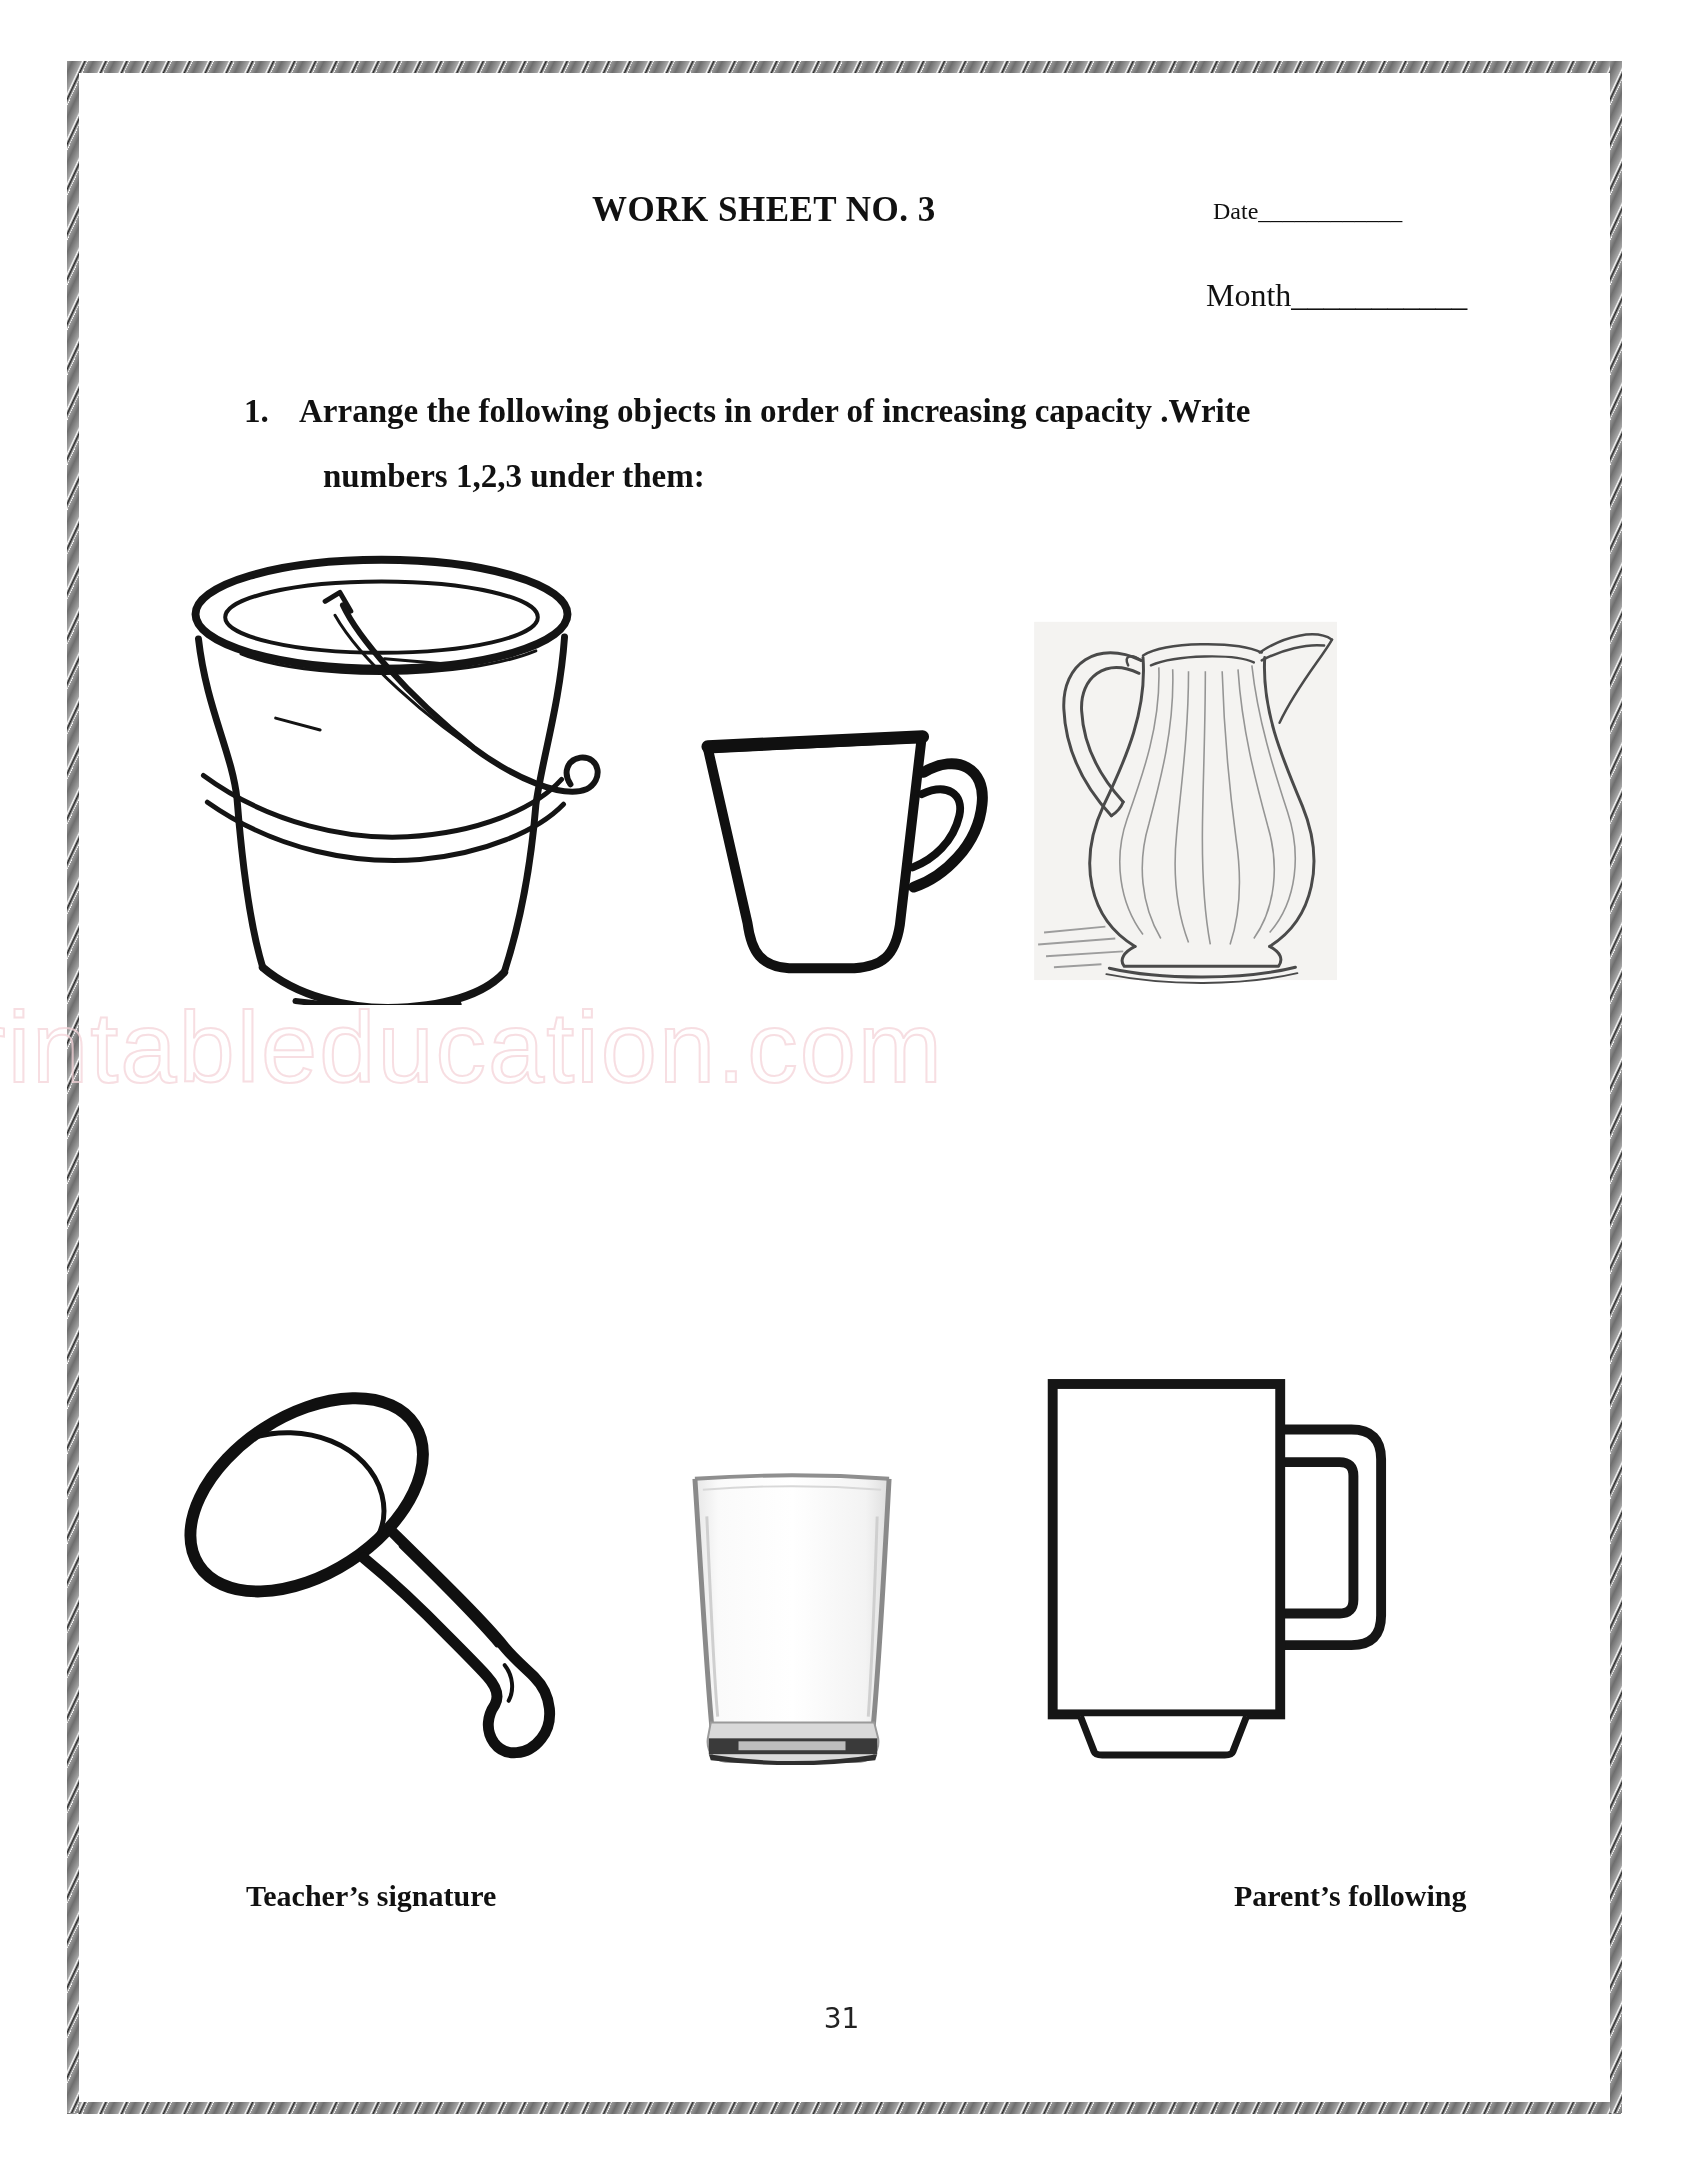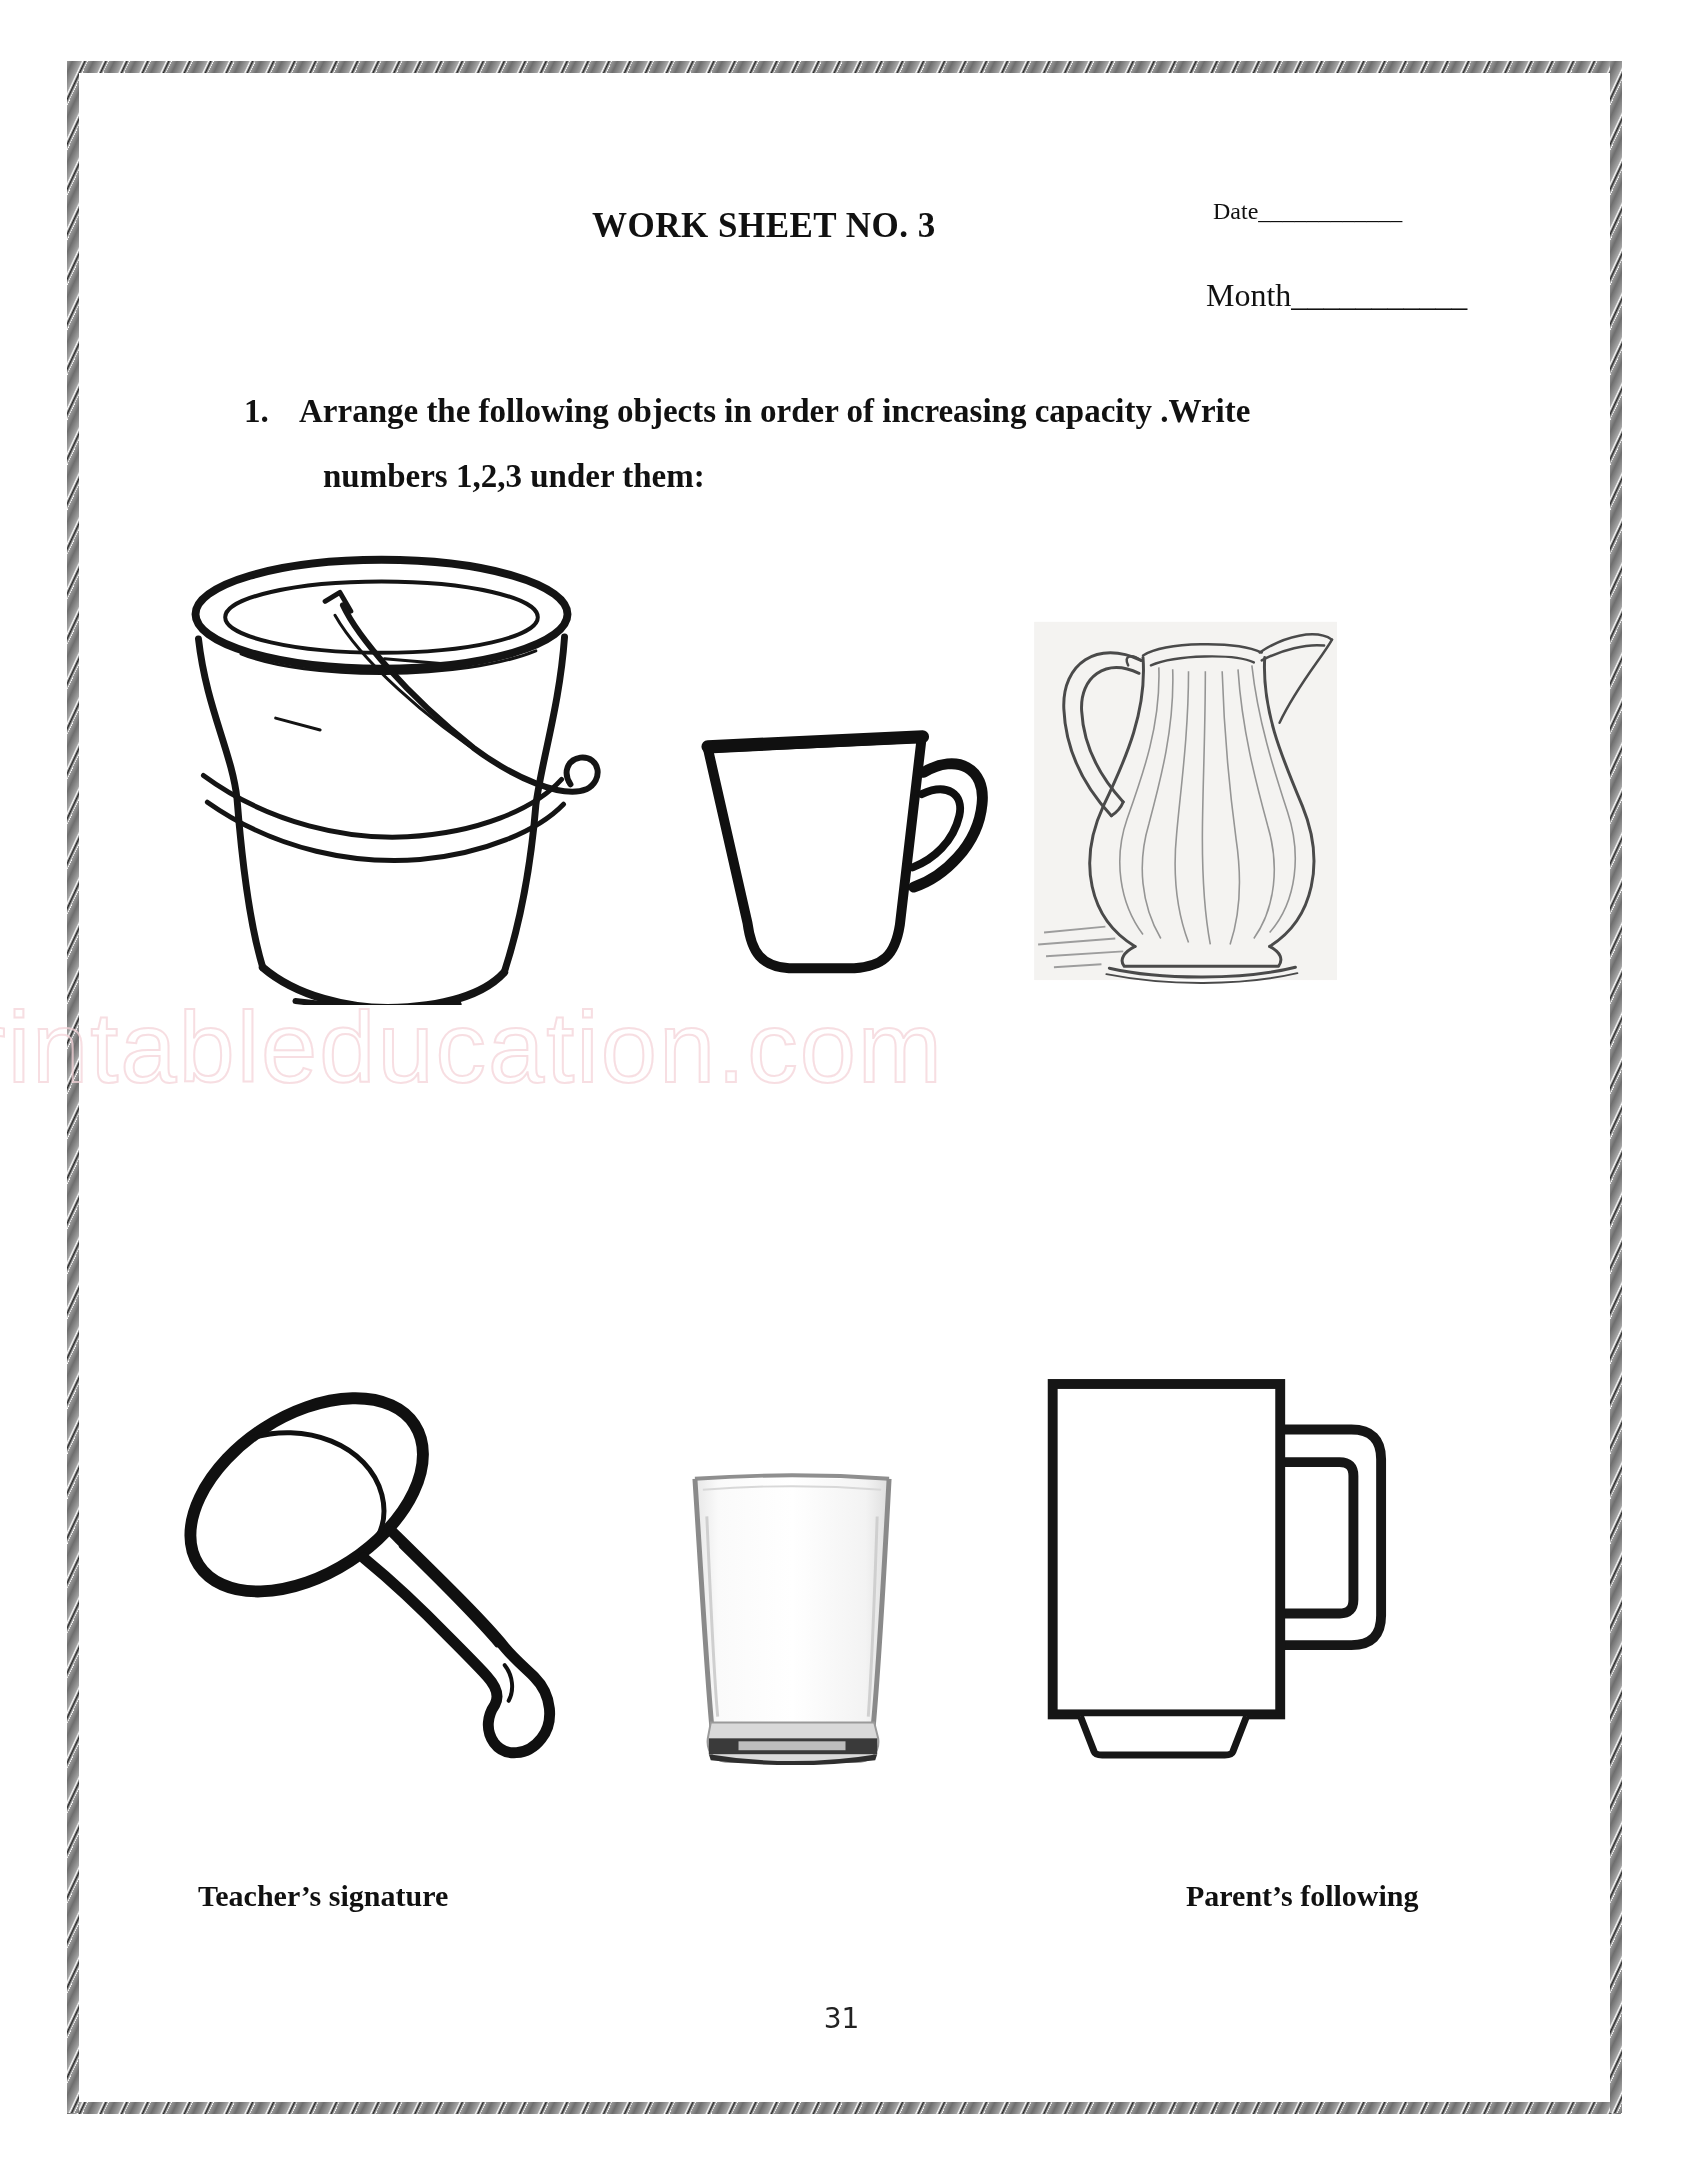--- a/index.html
+++ b/index.html
@@ -17,21 +17,21 @@
     background:repeating-linear-gradient(115deg,
       #9a9a9a 0px,#6e6e6e 5px,#8f8f8f 10px,#a5a5a5 13px,
       #ffffff 14.4px,#262626 16.3px,#ffffff 19px);
   }
   .b-top   {left:67px;top:61px;width:1554px;height:12px;}
   .b-bottom{left:67px;top:2102px;width:1554px;height:12px;}
   .b-left  {left:67px;top:61px;width:12px;height:2052px;}
   .b-right {left:1610px;top:61px;width:12px;height:2052px;}
 
   .abs{position:absolute;white-space:nowrap;}
-  .title{left:592px;top:206px;font-size:35px;font-weight:bold;letter-spacing:0.5px;text-align:center;}
+  .title{left:592px;top:190px;font-size:35px;font-weight:bold;letter-spacing:0.5px;text-align:center;}
   .dateline{left:1213px;top:198px;font-size:24px;}
   .monthline{left:1206px;top:277px;font-size:32px;}
   .competency{
     left:198px;top:324px;font-size:34px;font-weight:bold;
     text-decoration:underline;text-decoration-thickness:3px;text-underline-offset:7px;
   }
   .qnum{left:244px;top:393px;font-size:33px;font-weight:bold;}
   .qline1{left:299px;top:393px;font-size:33px;font-weight:bold;}
   .qline2{left:299px;top:458px;font-size:33px;font-weight:bold;margin-left:24px;}
 
@@ -44,21 +44,21 @@
 
   .watermark{
     left:-28px;top:990px;
     font-family:"Liberation Sans", sans-serif;
     font-size:101px;letter-spacing:2px;
     color:transparent;
     -webkit-text-stroke:2px #f5d4d9;
     opacity:0.75;
     z-index:0;
   }
-  .sig{font-size:30px;font-weight:bold;}
+  .sig{font-size:30px;font-weight:bold;margin-left:48px;}
   .sig-teacher{left:198px;top:1879px;}
   .sig-parent{left:1186px;top:1879px;}
   .pagenum{
     left:0;top:2002px;width:1683px;text-align:center;
     font-family:"DejaVu Sans", sans-serif;font-size:28px;color:#222;
     white-space:nowrap;position:absolute;
   }
   svg{display:block;}
 </style>
 </head>

